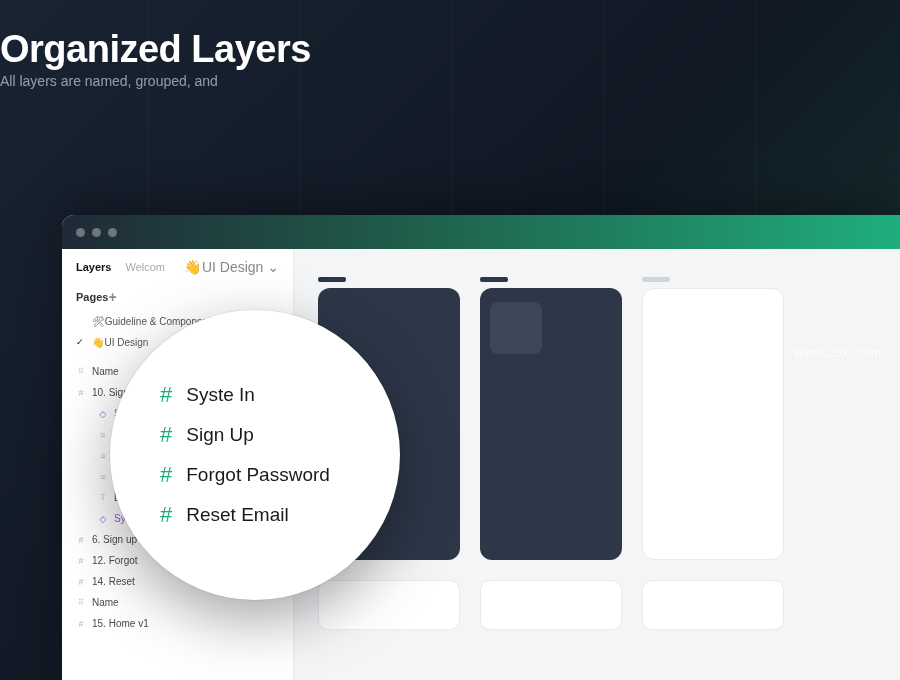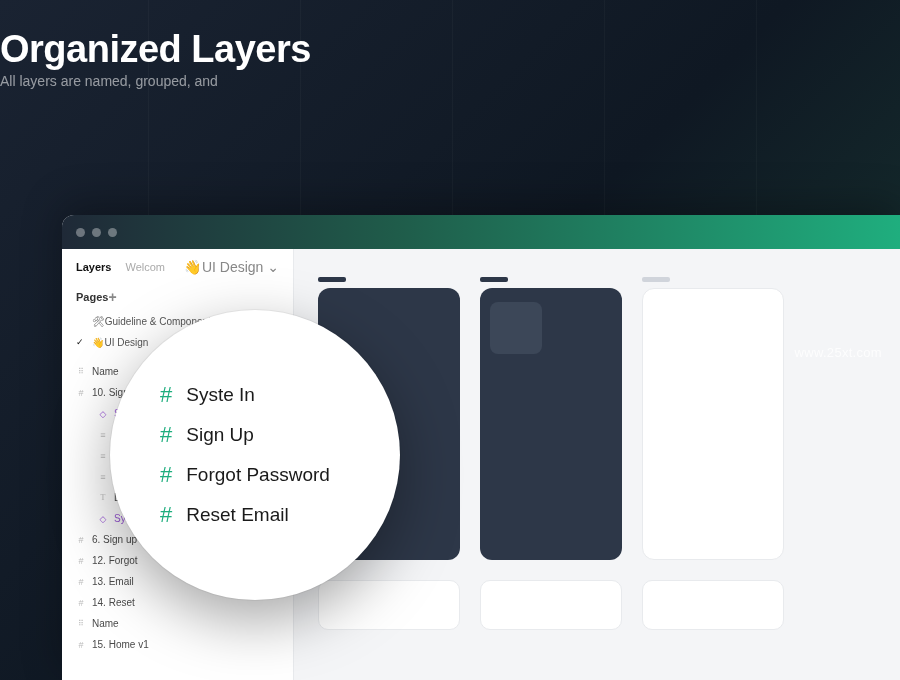--- a/index.html
+++ b/index.html
@@ -125,24 +125,20 @@
           <div class="layer-row">
             <span class="ic ic-frame"></span>
             <span>6. Sign up</span>
           </div>
           <div class="layer-row">
             <span class="ic ic-frame"></span>
             <span>12. Forgot</span>
           </div>
           <div class="layer-row">
             <span class="ic ic-frame"></span>
-            <span>13. Email</span>
-          </div>
-          <div class="layer-row">
-            <span class="ic ic-frame"></span>
             <span>14. Reset</span>
           </div>
           <div class="layer-row">
             <span class="ic ic-dots"></span>
             <span>Name</span>
           </div>
           <div class="layer-row">
             <span class="ic ic-frame"></span>
             <span>15. Home v1</span>
           </div>

